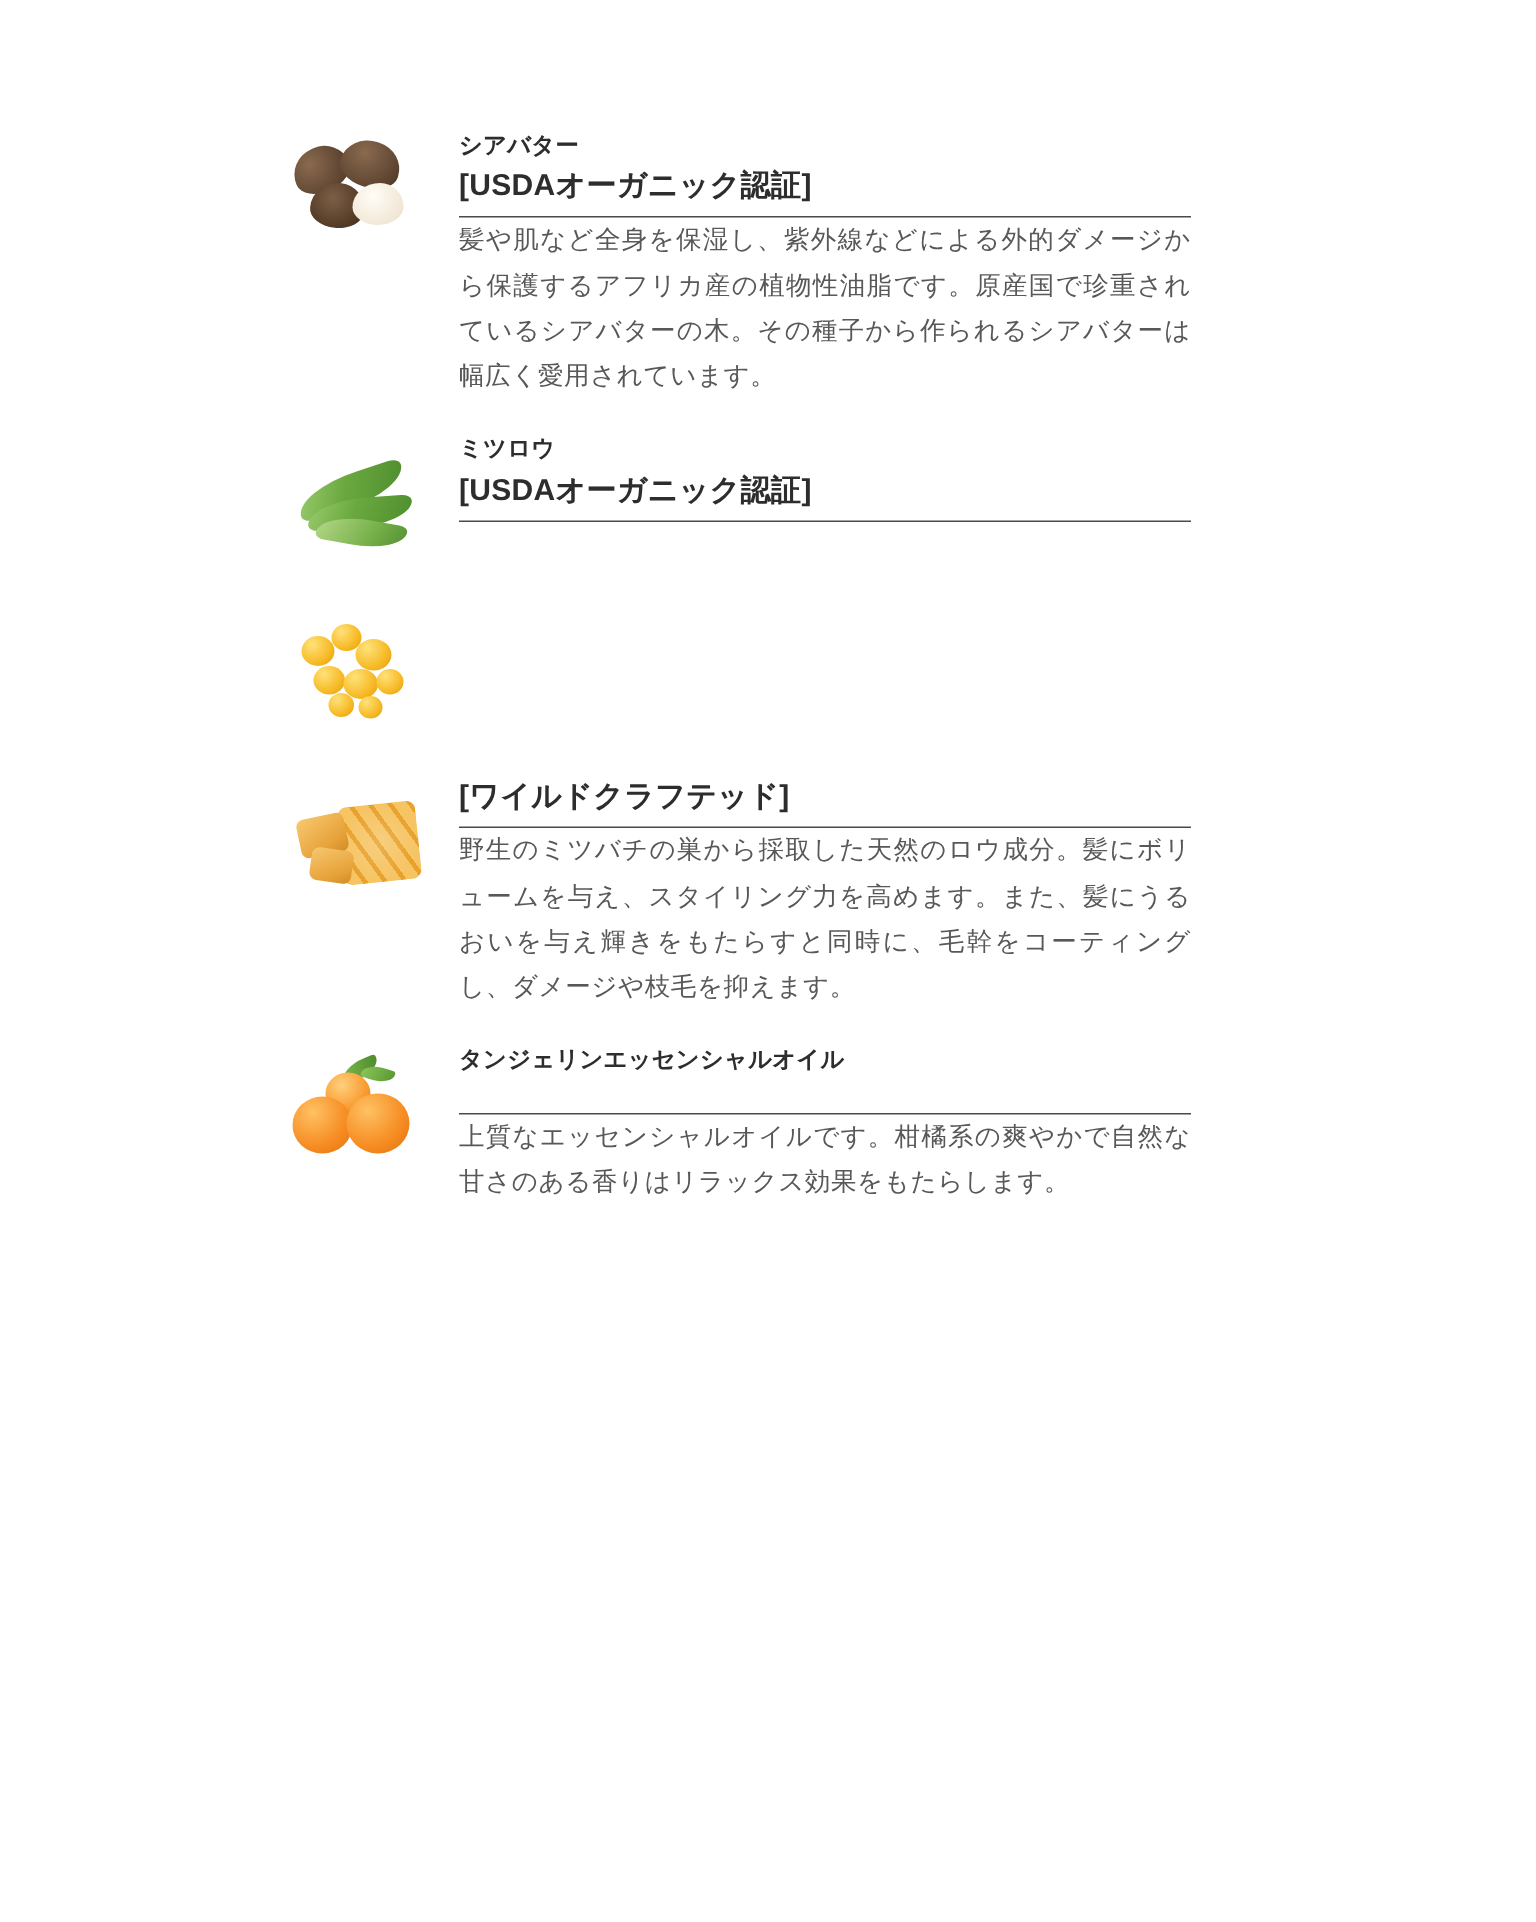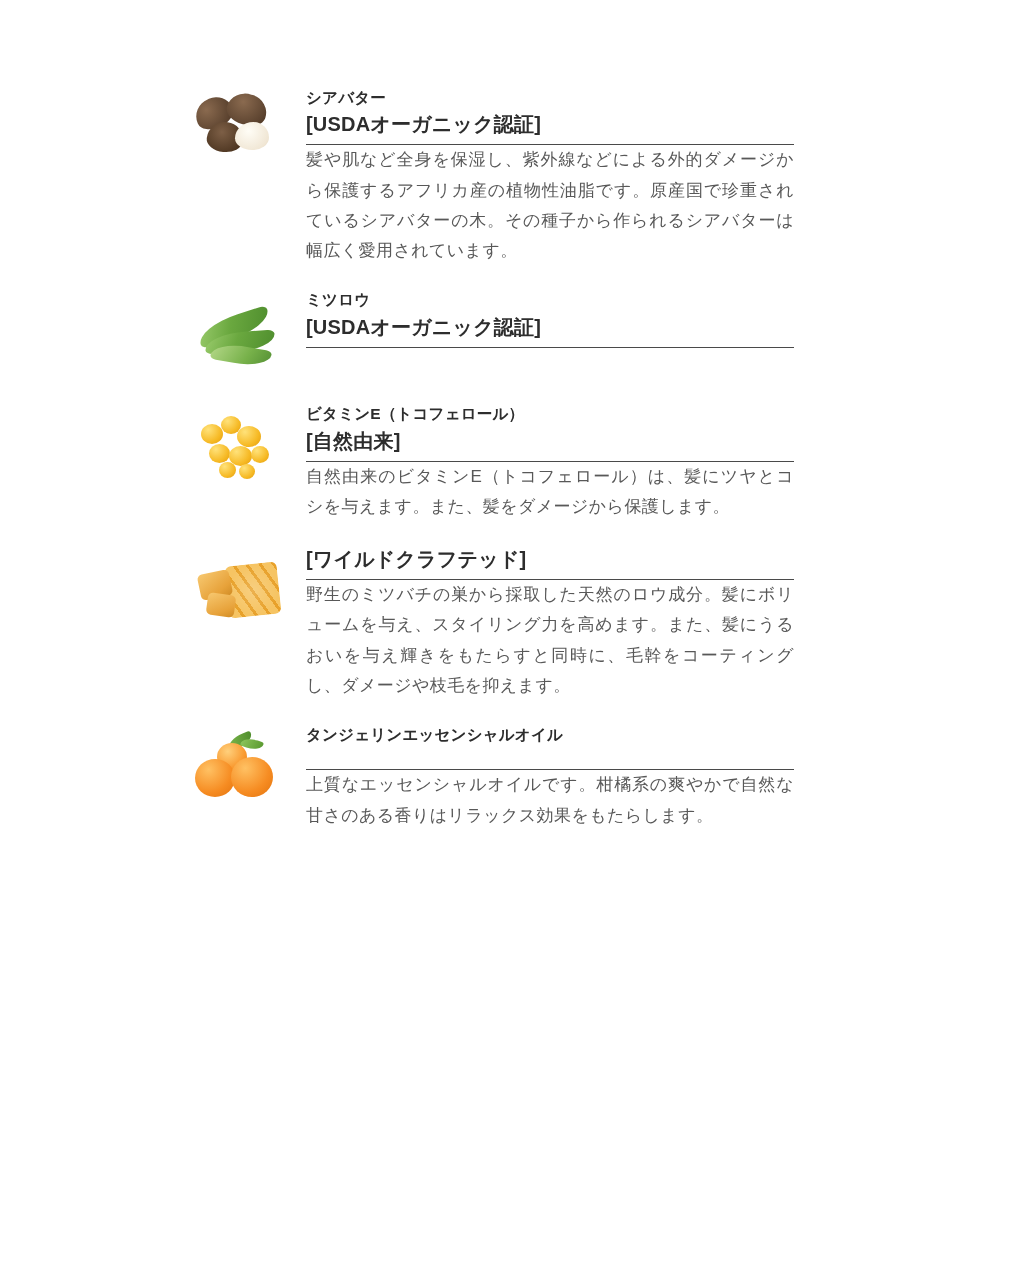--- a/index.html
+++ b/index.html
@@ -191,25 +191,20 @@
         <span class="cap c1"></span>
           <span class="cap c2"></span>
           <span class="cap c3"></span>
           <span class="cap c4"></span>
         <span class="cap c5"></span>
           <span class="cap c6"></span>
           <span class="cap c7"></span>
           <span class="cap c8"></span>
       </div>
     </div>
-    <div class="body">
-      <div class="name">ビタミンE（トコフェロール）</div>
-      <div class="cert">[自然由来]</div>
-      <div class="desc">自然由来のビタミンE（トコフェロール）は、髪にツヤとコシを与えます。また、髪をダメージから保護します。</div>
-    </div>
   </div>
 
   <div class="ingredient">
     <div class="thumb">
       <div class="art wax">
         <span class="comb"></span>
           <span class="block1"></span>
           <span class="block2"></span>
       </div>
     </div>

